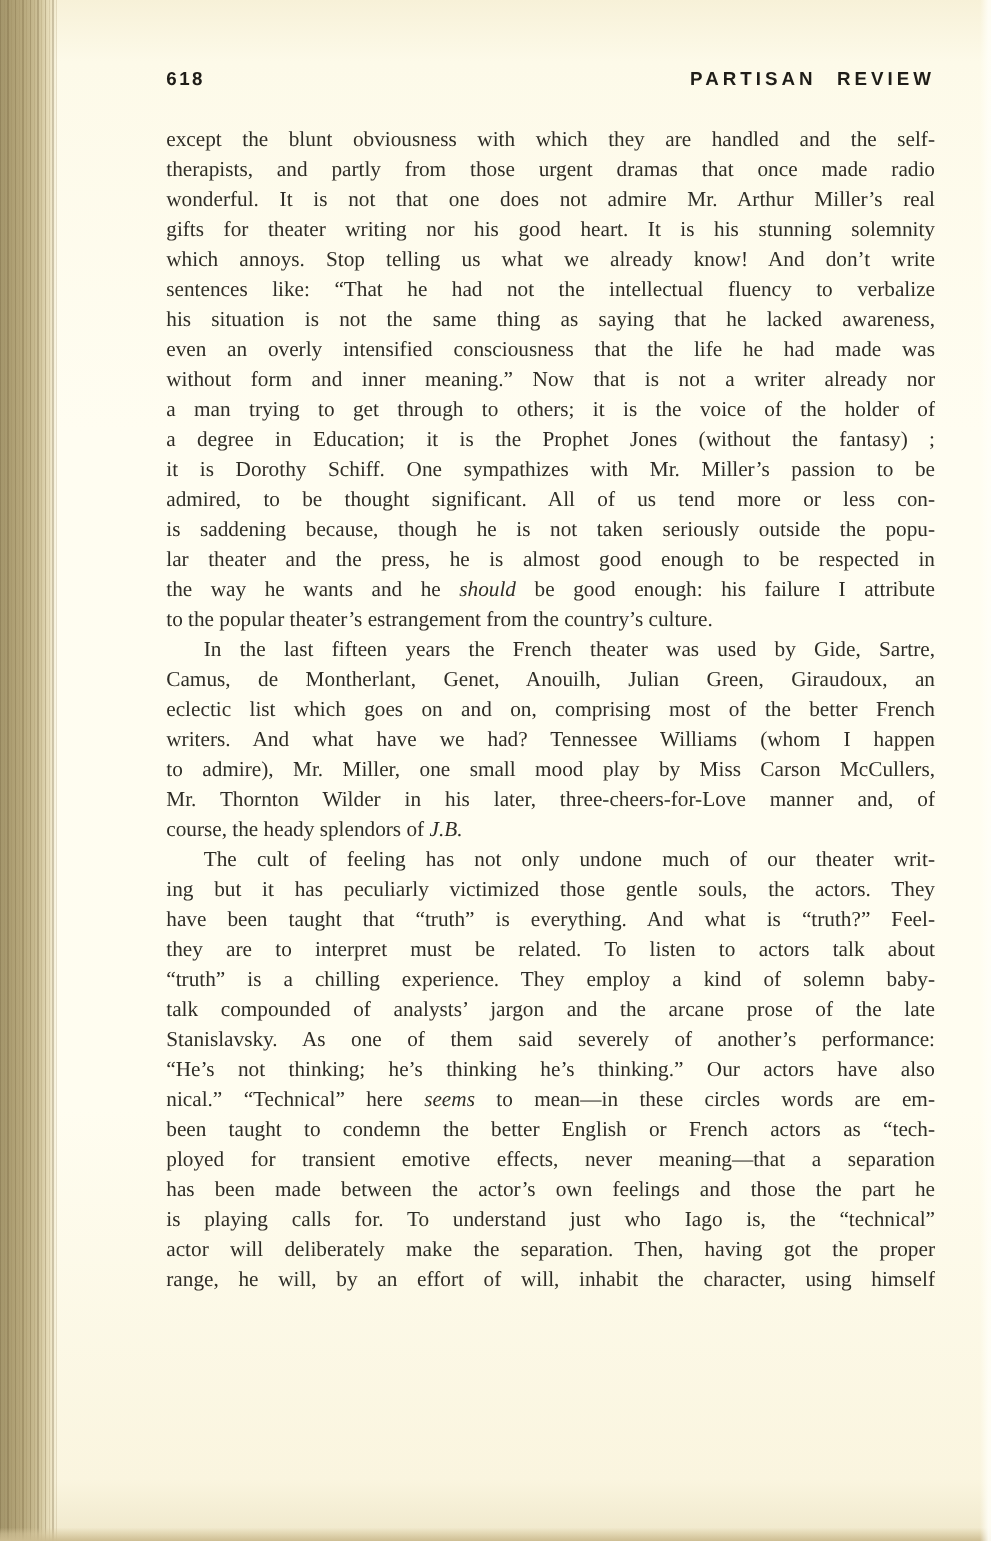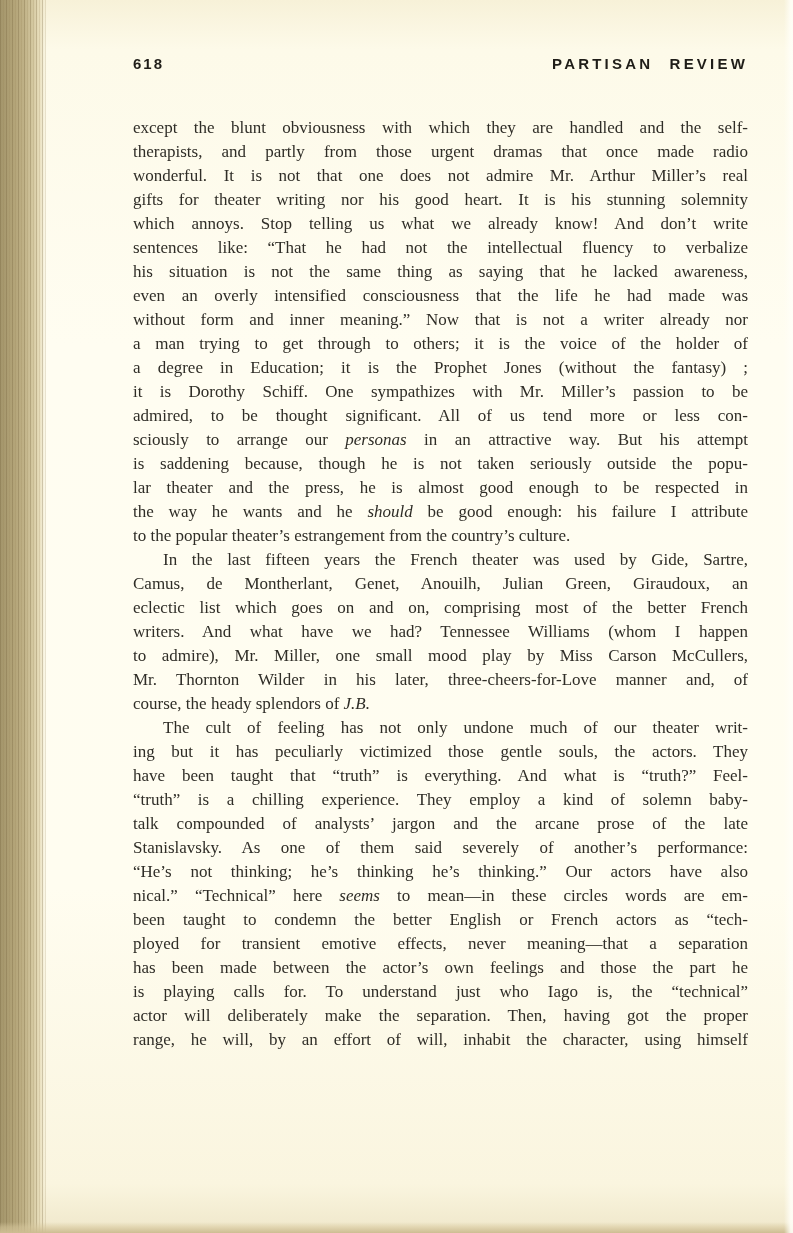--- a/index.html
+++ b/index.html
@@ -62,21 +62,21 @@
   .folio {
     font-size: 15px;
     letter-spacing: 2px;
   }
   .journal {
     font-size: 15px;
     letter-spacing: 3.2px;
     word-spacing: 9px;
   }
   .text-block {
-    margin-top: 44px;
+    margin-top: 28px;
     font-size: 17px;
     line-height: 24px;
     color: #2f2d27;
     text-rendering: optimizeLegibility;
   }
   .line {
     height: 24px;
     overflow: hidden;
     text-align: justify;
     text-align-last: justify;
@@ -111,35 +111,35 @@
         <div class="line"><span>gifts for theater writing nor his good heart. It is his stunning solemnity</span></div>
         <div class="line"><span>which annoys. Stop telling us what we already know! And don’t write</span></div>
         <div class="line"><span>sentences like: “That he had not the intellectual fluency to verbalize</span></div>
         <div class="line"><span>his situation is not the same thing as saying that he lacked awareness,</span></div>
         <div class="line"><span>even an overly intensified consciousness that the life he had made was</span></div>
         <div class="line"><span>without form and inner meaning.” Now that is not a writer already nor</span></div>
         <div class="line"><span>a man trying to get through to others; it is the voice of the holder of</span></div>
         <div class="line"><span>a degree in Education; it is the Prophet Jones (without the fantasy) ;</span></div>
         <div class="line"><span>it is Dorothy Schiff. One sympathizes with Mr. Miller’s passion to be</span></div>
         <div class="line"><span>admired, to be thought significant. All of us tend more or less con-</span></div>
-        <div class="line"><span>sciously to arrange our </span><em>personas</em><span> in an attractive way. But his attempt</span></div>
         <div class="line"><span>is saddening because, though he is not taken seriously outside the popu-</span></div>
         <div class="line"><span>lar theater and the press, he is almost good enough to be respected in</span></div>
         <div class="line"><span>the way he wants and he </span><em>should</em><span> be good enough: his failure I attribute</span></div>
         <div class="line short"><span>to the popular theater’s estrangement from the country’s culture.</span></div>
         <div class="line first"><span>In the last fifteen years the French theater was used by Gide, Sartre,</span></div>
         <div class="line"><span>Camus, de Montherlant, Genet, Anouilh, Julian Green, Giraudoux, an</span></div>
         <div class="line"><span>eclectic list which goes on and on, comprising most of the better French</span></div>
         <div class="line"><span>writers. And what have we had? Tennessee Williams (whom I happen</span></div>
         <div class="line"><span>to admire), Mr. Miller, one small mood play by Miss Carson McCullers,</span></div>
         <div class="line"><span>Mr. Thornton Wilder in his later, three-cheers-for-Love manner and, of</span></div>
         <div class="line short"><span>course, the heady splendors of </span><em>J.B.</em></div>
         <div class="line first"><span>The cult of feeling has not only undone much of our theater writ-</span></div>
         <div class="line"><span>ing but it has peculiarly victimized those gentle souls, the actors. They</span></div>
         <div class="line"><span>have been taught that “truth” is everything. And what is “truth?” Feel-</span></div>
+        <div class="line"><span>they are to interpret must be related. To listen to actors talk about</span></div>
         <div class="line"><span>“truth” is a chilling experience. They employ a kind of solemn baby-</span></div>
         <div class="line"><span>talk compounded of analysts’ jargon and the arcane prose of the late</span></div>
         <div class="line"><span>Stanislavsky. As one of them said severely of another’s performance:</span></div>
         <div class="line"><span>“He’s not thinking; he’s thinking he’s thinking.” Our actors have also</span></div>
         <div class="line"><span>nical.” “Technical” here </span><em>seems</em><span> to mean—in these circles words are em-</span></div>
         <div class="line"><span>been taught to condemn the better English or French actors as “tech-</span></div>
         <div class="line"><span>ployed for transient emotive effects, never meaning—that a separation</span></div>
         <div class="line"><span>has been made between the actor’s own feelings and those the part he</span></div>
         <div class="line"><span>is playing calls for. To understand just who Iago is, the “technical”</span></div>
         <div class="line"><span>actor will deliberately make the separation. Then, having got the proper</span></div>

